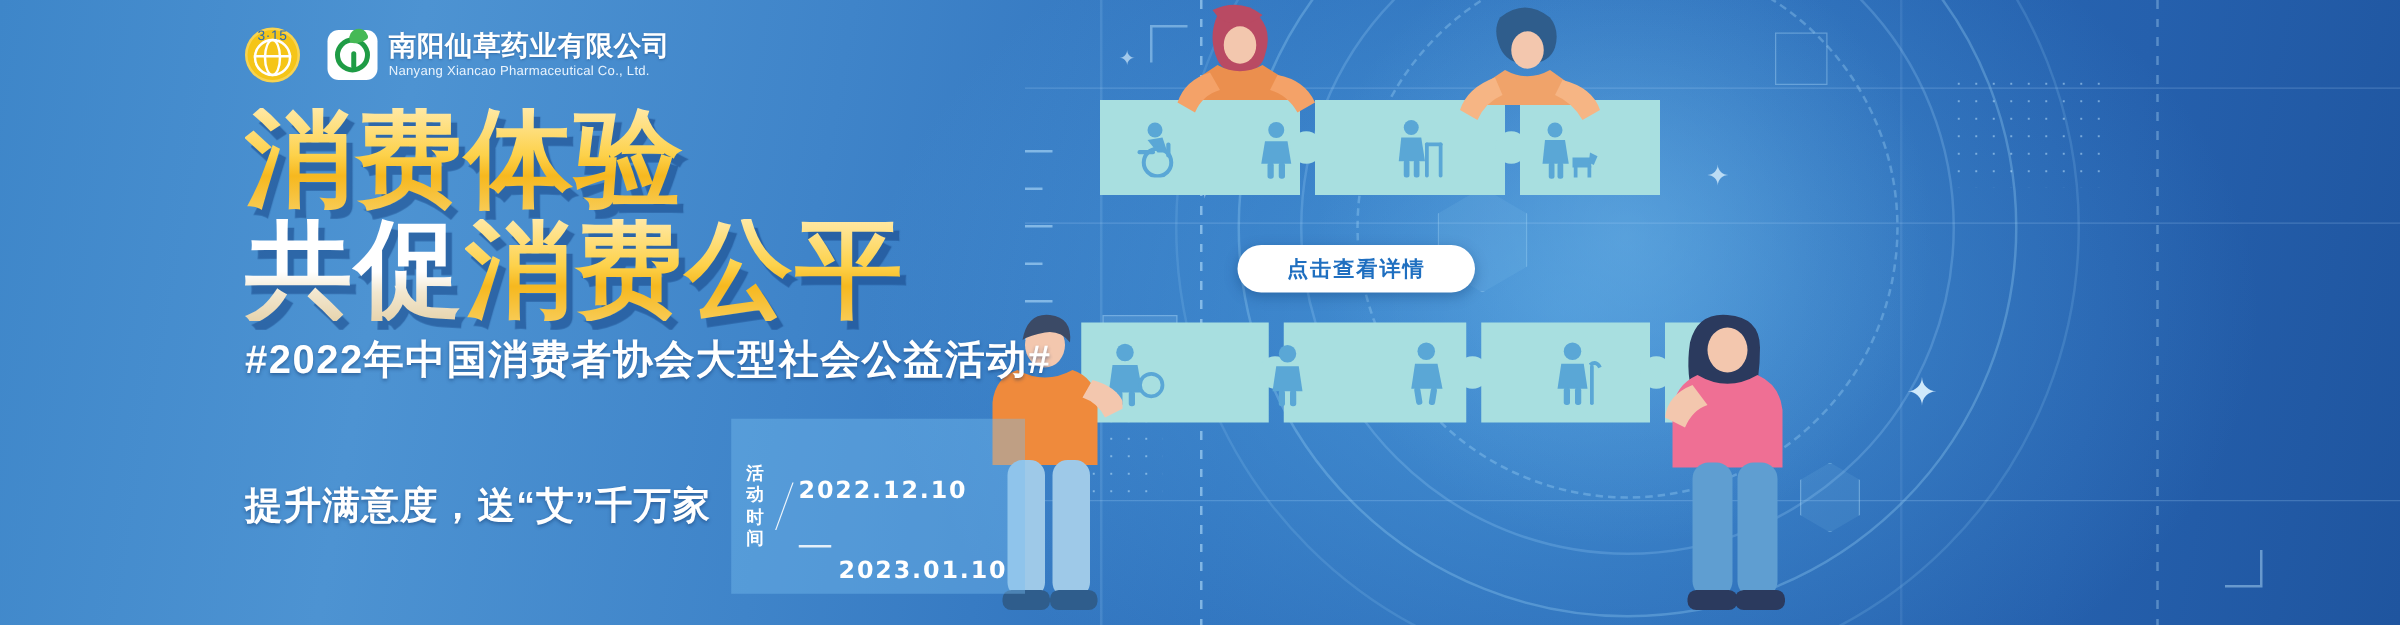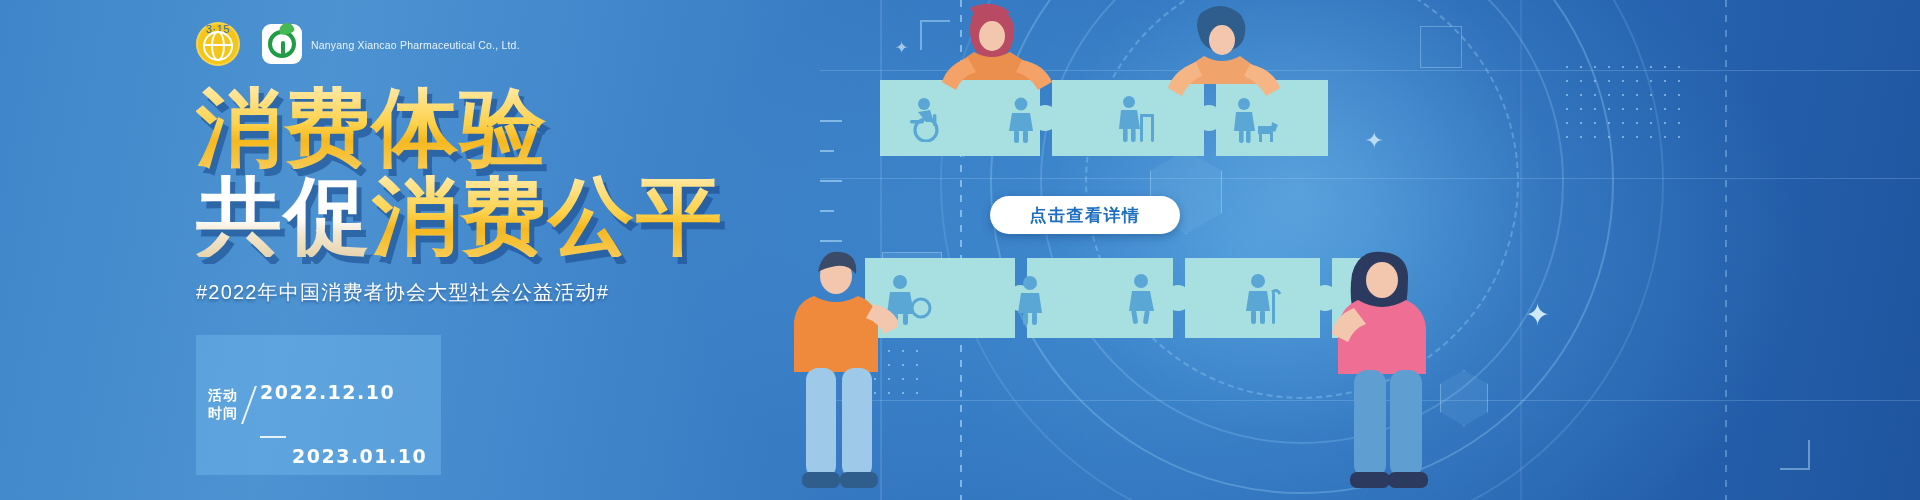--- a/index.html
+++ b/index.html
@@ -73,21 +73,21 @@
     color:#ffffff;
     background:linear-gradient(180deg,#ffffff 0%,#ffffff 52%,#f2e7cf 72%,#e7d4ad 100%);
     -webkit-background-clip:text;background-clip:text;-webkit-text-fill-color:transparent;
     filter:drop-shadow(5px 7px 0 rgba(22,70,135,.55));
   }
   .hl.gold{
     background:linear-gradient(180deg,#ffe9a6 0%,#fdd14a 46%,#f6b81f 66%,#f8cb55 100%);
     -webkit-background-clip:text;background-clip:text;-webkit-text-fill-color:transparent;
     filter:drop-shadow(5px 7px 0 rgba(22,70,135,.55));
   }
-  .subtitle{position:absolute;left:196px;top:279px;color:#ffffff;font-size:20px;font-weight:normal;
+  .subtitle{position:absolute;left:196px;top:266px;color:#ffffff;font-size:32px;font-weight:bold;
             letter-spacing:1.2px;text-shadow:0 2px 3px rgba(10,45,95,.45);white-space:nowrap;}
   .tagline-wrap{position:absolute;left:196px;top:335px;display:flex;align-items:center;gap:16px;}
   .tagline{color:#ffffff;font-size:30px;font-weight:bold;letter-spacing:1px;
            text-shadow:0 2px 3px rgba(10,45,95,.45);white-space:nowrap;}
   .datebox{display:flex;align-items:center;gap:10px;background:rgba(120,190,240,.40);
            padding:7px 14px 7px 12px;}
   .dlabel{color:#ffffff;font-size:14px;font-weight:bold;line-height:1.25;letter-spacing:1px;}
   .dslash{width:2px;height:38px;background:#ffffff;transform:skewX(-20deg);opacity:.9;}
   .dates{display:flex;flex-direction:column;gap:2px;}
   .dates .d{color:#ffffff;font-size:19px;font-weight:bold;letter-spacing:1.5px;
@@ -282,38 +282,40 @@
           <div class="mer"></div>
           <div class="par"></div>
         </div>
       </div>
 
       <div class="logo-blk">
         <div class="logo-card">
           <div class="leaf"></div>
         </div>
         <div class="logo2-txt">
+          <div class="cn2">南阳仙草药业有限公司</div>
           <div class="en2">Nanyang Xiancao Pharmaceutical Co., Ltd.</div>
         </div>
       </div>
     </div>
 
     <div class="headline">
       <div class="hl-row">
         <span class="hl gold">消费体验</span>
       </div>
       <div class="hl-row">
         <span class="hl white">共促</span>
         <span class="hl gold">消费公平</span>
       </div>
     </div>
 
     <div class="subtitle">#2022年中国消费者协会大型社会公益活动#</div>
 
     <div class="tagline-wrap">
+      <div class="tagline">提升满意度，送“艾”千万家</div>
       <div class="datebox">
         <div class="dlabel">
           <div>活动</div>
           <div>时间</div>
         </div>
         <div class="dslash"></div>
         <div class="dates">
           <div class="d">2022.12.10</div>
           <div class="d2">
             <span class="dash"></span>

